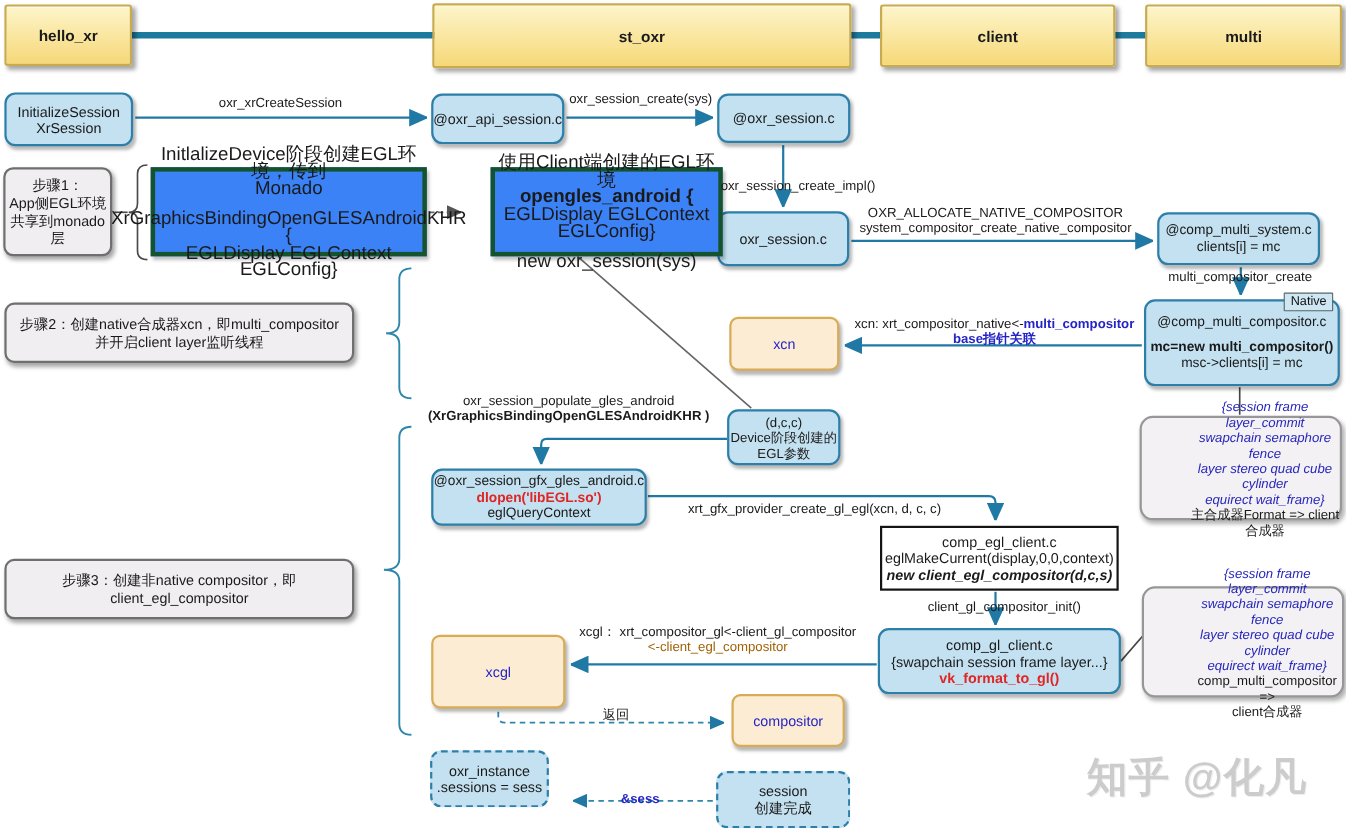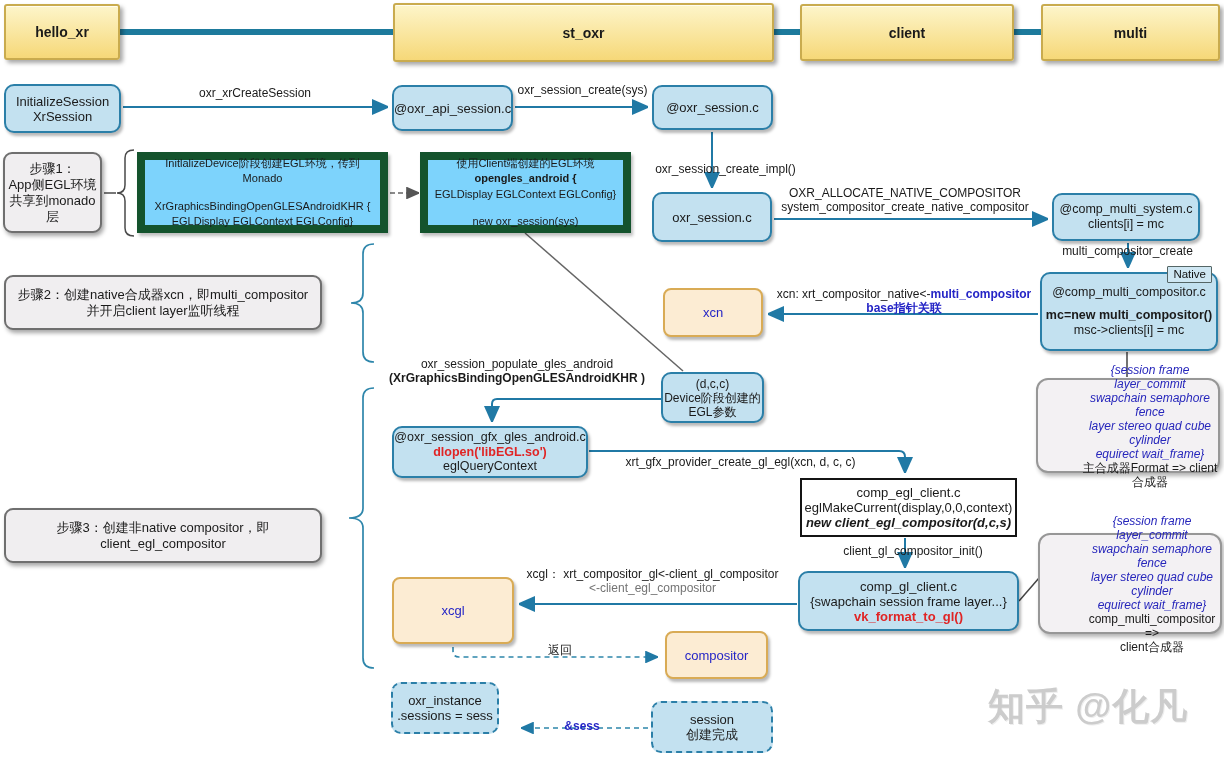--- a/index.html
+++ b/index.html
@@ -7,33 +7,33 @@
           font-family:"Liberation Sans","DejaVu Sans",sans-serif;color:#1a1a1a;}
   svg.wires{position:absolute;left:0;top:0;z-index:1;}
   .box{position:absolute;z-index:2;display:flex;flex-direction:column;align-items:center;justify-content:center;
        text-align:center;box-sizing:border-box;}
   .hdr{background:linear-gradient(#fdf5ca,#f6d878);border:2px solid #c9ab4e;border-radius:3px;
        box-shadow:3px 3px 4px rgba(0,0,0,.35), inset 0 1px 0 rgba(255,255,255,.7);
        font-weight:bold;font-size:14px;}
   .node{background:#c3e1f0;border:2px solid #2b7fa8;border-radius:10px;
         box-shadow:2px 3px 3px rgba(0,0,0,.28);font-size:13px;line-height:15px;}
   .node.dashed{border-style:dashed;box-shadow:none;}
-  .plain{background:#7dd3fc;border:8px solid #14532d;box-shadow:2px 3px 3px rgba(0,0,0,.25);
-         font-size:11px;line-height:15.5px;}
+  .plain{background:#3b82f6;border:4px solid #14532d;box-shadow:2px 3px 3px rgba(0,0,0,.25);
+         font-size:17px;line-height:15.5px;}
   .whitebox{background:#ffffff;border:2px solid #141414;font-size:13px;line-height:15px;}
   .gray{background:#f0eef0;border:2px solid #6f6f6f;border-radius:9px;
         box-shadow:2px 3px 4px rgba(0,0,0,.35);font-size:13px;line-height:16px;}
   .feature{background:#f3f1f3;border:2px solid #979797;border-radius:12px;
         box-shadow:2px 3px 4px rgba(0,0,0,.3);font-size:12px;line-height:14px;padding-left:44px;}
   .feature .bl{color:#2626bb;font-style:italic;}
   .orange{background:#fcecd3;border:2px solid #d9ab55;border-radius:8px;
         box-shadow:2px 3px 3px rgba(0,0,0,.28);font-size:13px;color:#2525c6;}
   .lbl{position:absolute;z-index:3;font-size:12px;line-height:14px;text-align:center;white-space:nowrap;}
   .lbl span{display:block;}
-  .blue{color:#737373;}
+  .blue{color:#a16207;}
   .bluebold{color:#2525c6;font-weight:bold;}
   .red{color:#e02525;font-weight:bold;}
   .b{font-weight:bold;}
   .bi{font-weight:bold;font-style:italic;}
   .line{display:block;}
   .gap8{margin-top:8px;}
   .gap12{margin-top:12px;}
   .tag{position:absolute;top:-8px;right:4px;background:#cfe7f3;border:1px solid #566;“:1px;
        font-size:11.5px;padding:0 5px;line-height:15px;color:#111;border-radius:1px;}
   .watermark{position:absolute;z-index:4;font-size:37px;font-weight:bold;color:#cccccc;
@@ -142,21 +142,21 @@
     <span class="line">session</span>
     <span class="line">创建完成</span>
   </div>
 
   <div class="box plain" style="left:137px;top:152px;width:251px;height:81px;">
     <span class="line">InitlalizeDevice阶段创建EGL环境，传到</span>
     <span class="line">Monado</span>
     <span class="line gap12">XrGraphicsBindingOpenGLESAndroidKHR {</span>
     <span class="line">EGLDisplay  EGLContext EGLConfig}</span>
   </div>
-  <div class="box plain" style="left:420px;top:152px;width:211px;height:81px;">
+  <div class="box plain" style="left:446px;top:152px;width:211px;height:81px;">
     <span class="line">使用Client端创建的EGL环境</span>
     <span class="line b">opengles_android {</span>
     <span class="line">EGLDisplay  EGLContext EGLConfig}</span>
     <span class="line gap12">new oxr_session(sys)</span>
   </div>
   <div class="box whitebox" style="left:800px;top:478px;width:217px;height:59px;">
     <span class="line">comp_egl_client.c</span>
     <span class="line">eglMakeCurrent(display,0,0,context)</span>
     <span class="line bi">new client_egl_compositor(d,c,s)</span>
   </div>

